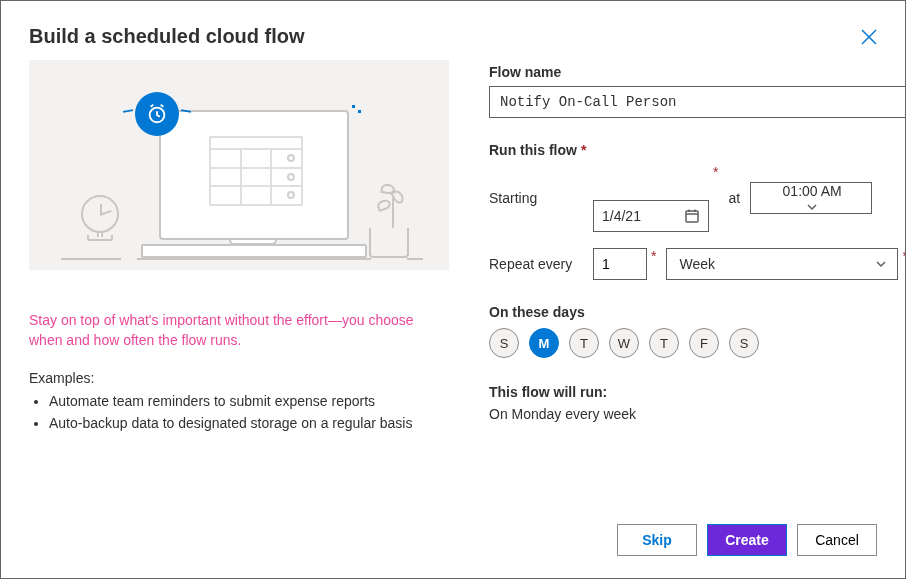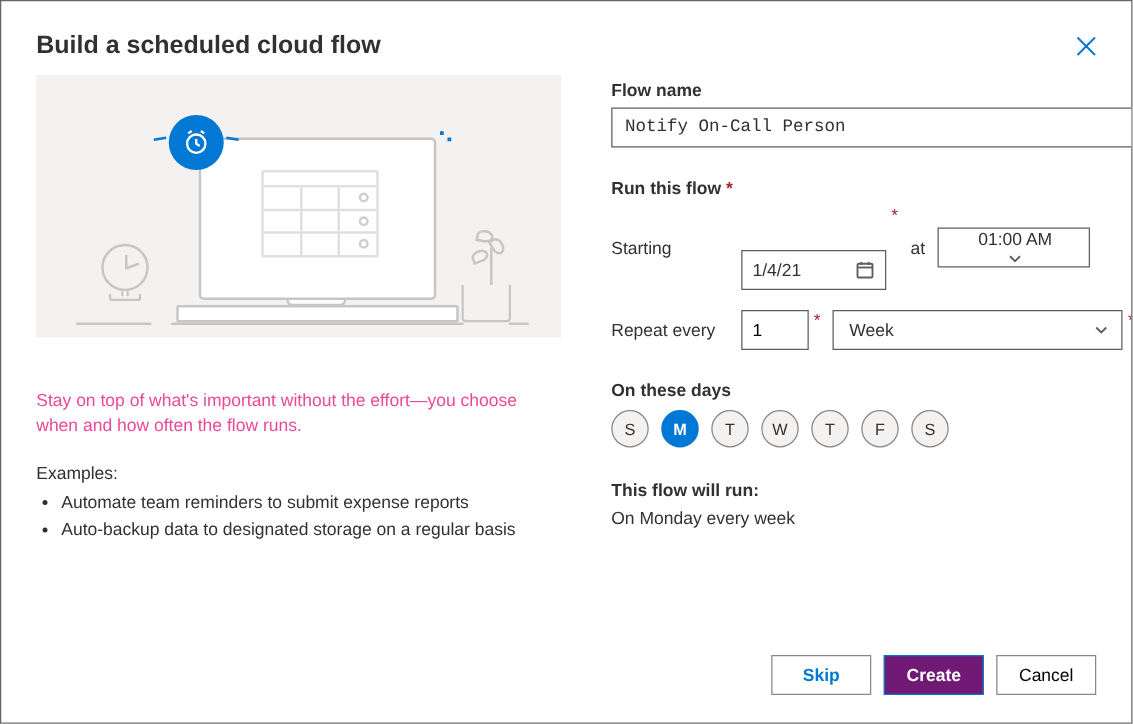--- a/index.html
+++ b/index.html
@@ -161,21 +161,21 @@
 
     .dialog-footer {
       display:flex; justify-content:flex-end; gap:10px;
       padding:16px 28px 22px;
       align-items:flex-end;
     }
     .btn {
       min-width:80px; height:32px; padding:0 16px; font-size:14px;
       border:1px solid #8a8886; background:#fff; cursor:pointer; font-family:inherit;
     }
-    .btn.primary { background:#701a75; border-color:#0078d4; color:#fff; font-weight:600; }
+    .btn.primary { background:#6d28d9; border-color:#0078d4; color:#fff; font-weight:600; }
     .btn.skip { color:#0078d4; font-weight: 600;}
   </style>
 </head>
 <body>
 
 <div class="dialog">
 
   <div class="dialog-header">
     <div class="dialog-title">Build a scheduled cloud flow</div>
     <svg class="close-x" viewBox="0 0 16 16">

